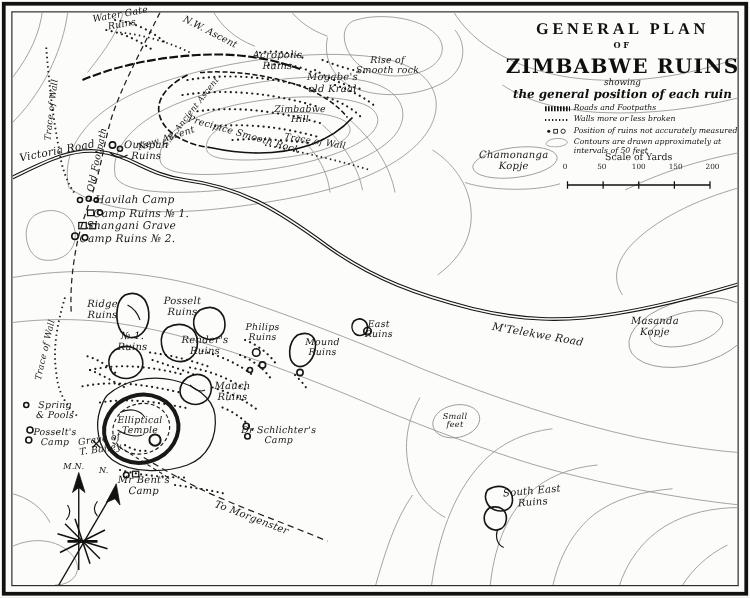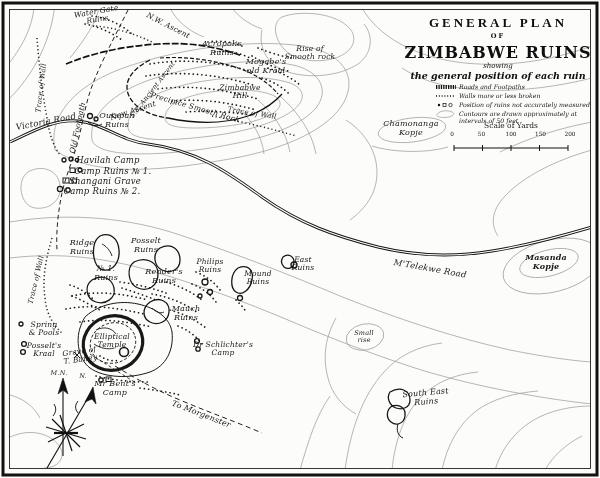--- a/index.html
+++ b/index.html
@@ -251,42 +251,42 @@
 Ruins</div>
       <div class="map-label" style="left: 164px; top: 277px; font-size: 8px; transform: translate(-50%, -50%) rotate(0deg);">Render's
 Ruins</div>
       <div class="map-label" style="left: 210px; top: 266px; font-size: 7.5px; transform: translate(-50%, -50%) rotate(0deg);">Philips
 Ruins</div>
       <div class="map-label" style="left: 258px; top: 278px; font-size: 7.5px; transform: translate(-50%, -50%) rotate(0deg);">Mound
 Ruins</div>
       <div class="map-label" style="left: 303px; top: 264px; font-size: 7.5px; transform: translate(-50%, -50%) rotate(0deg);">East
 Ruins</div>
       <div class="map-label" style="left: 430px; top: 269px; font-size: 8.5px; transform: translate(-50%, -50%) rotate(10deg);">M'Telekwe Road</div>
-      <div class="map-label" style="left: 546px; top: 262px; font-size: 8px; transform: translate(-50%, -50%) rotate(0deg); font-weight: bold;">Masanda
+      <div class="map-label" style="left: 524px; top: 262px; font-size: 8px; transform: translate(-50%, -50%) rotate(0deg);">Masanda
 Kopje</div>
       <div class="map-label" style="left: 37px; top: 280px; font-size: 7px; transform: translate(-50%, -50%) rotate(-77deg);">Trace of Wall</div>
       <div class="map-label" style="left: 44px; top: 329px; font-size: 7.5px; transform: translate(-50%, -50%) rotate(0deg);">Spring
 &amp; Pools</div>
       <div class="map-label" style="left: 44px; top: 350px; font-size: 7.5px; transform: translate(-50%, -50%) rotate(0deg);">Posselt's
-Kraal</div>
+Camp</div>
       <div class="map-label" style="left: 186px; top: 314px; font-size: 8px; transform: translate(-50%, -50%) rotate(0deg);">Mauch
 Ruins</div>
       <div class="map-label" style="left: 112px; top: 341px; font-size: 7.5px; transform: translate(-50%, -50%) rotate(0deg);">Elliptical
 Temple</div>
       <div class="map-label" style="left: 223px; top: 349px; font-size: 7.5px; transform: translate(-50%, -50%) rotate(0deg);">Dr Schlichter's
 Camp</div>
       <div class="map-label" style="left: 80px; top: 356px; font-size: 7.5px; transform: translate(-50%, -50%) rotate(-8deg);">Grave of
 T. Bailey</div>
       <div class="map-label" style="left: 59px; top: 374px; font-size: 6.5px; transform: translate(-50%, -50%) rotate(0deg);">M.N.</div>
       <div class="map-label" style="left: 83px; top: 377px; font-size: 6.5px; transform: translate(-50%, -50%) rotate(0deg);">N.</div>
       <div class="map-label" style="left: 115px; top: 389px; font-size: 8px; transform: translate(-50%, -50%) rotate(0deg);">Mr Bent's
 Camp</div>
       <div class="map-label" style="left: 201px; top: 415px; font-size: 8px; transform: translate(-50%, -50%) rotate(21deg);">To Morgenster</div>
       <div class="map-label" style="left: 364px; top: 337px; font-size: 6.5px; transform: translate(-50%, -50%) rotate(0deg);">Small
-rise</div>
+feet</div>
       <div class="map-label" style="left: 426px; top: 398px; font-size: 8px; transform: translate(-50%, -50%) rotate(-5deg);">South East
 Ruins</div>
     </div>
 
   <div class="title-block">
     <div class="t1">GENERAL PLAN</div>
     <div class="t2">OF</div>
     <div class="t3">ZIMBABWE RUINS</div>
     <div class="t4">showing</div>
     <div class="t5">the general position of each ruin</div>

